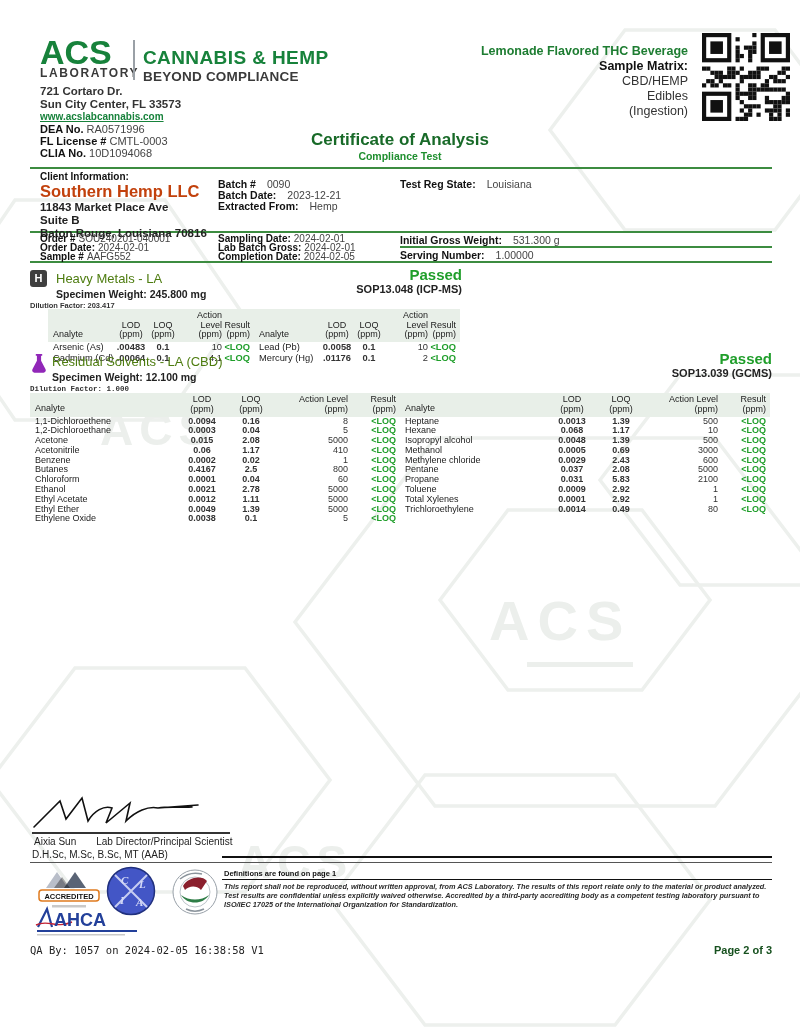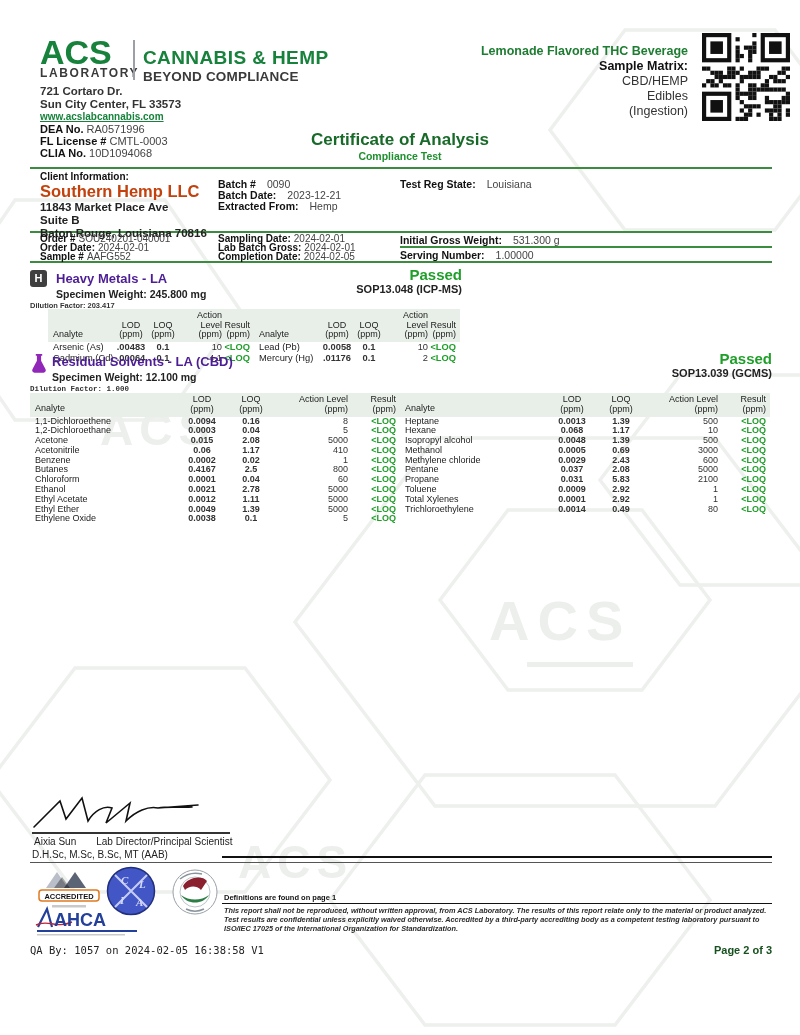--- a/index.html
+++ b/index.html
@@ -43,21 +43,21 @@
   .kv2 { font-size:10.5px; line-height:11px; }
   .kv2 .lbl { font-weight:bold; color:#111; }
   .kv2 .val { color:#444; margin-left:11px; }
   .kv3 { font-size:10px; line-height:9px; }
   .kv3 .lbl { font-weight:bold; color:#111; }
   .kv3 .val { color:#444; margin-left:3px; }
 
   
   .sec-icon-h { width:17px; height:17px; background:#3f3f3f; border-radius:3px; color:#fff;
                 font-size:11px; font-weight:bold; text-align:center; line-height:17px; }
-  .sec-title { font-size:13px; font-weight:bold; color:#4c1d95; }
+  .sec-title { font-size:13px; font-weight:normal; color:#4d7c0f; }
   .sec-spec { font-size:10.5px; font-weight:bold; color:#222; }
   .passed { font-size:15px; font-weight:bold; color:#1f9e2a; }
   .method { font-size:11px; font-weight:bold; color:#222; }
   .dilution { font-size:7.5px; font-weight:bold; color:#333; }
   .right-box { text-align:right; }
 
   
   .thead { display:flex; background:#e8efe8; padding:2px 0 3px 0; }
   .tbodies { display:flex; align-items:flex-start; }
   .hm-grid { display:grid; grid-template-columns:66px 34px 30px 44px 32px; width:206px; }
@@ -79,21 +79,21 @@
   
   .sig-line { left:32px; top:832px; width:198px; height:2px; background:#333; }
   .sig-names { left:34px; top:836px; display:flex; gap:20px; font-size:10px; color:#222; }
   .sig-cred { left:32px; top:849px; font-size:10px; color:#222; }
 
   .divider { left:30px; top:862px; width:742px; height:1px; background:#555; }
 
   
   .disc { left:222px; top:856px; width:550px; border-top:2px solid #111; padding-top:1px; }
   .disc-title { font-size:7.5px; font-weight:bold; color:#111; padding:10px 0 1px 2px;
-                border-bottom:1px solid #111;margin-top:24px; }
+                border-bottom:1px solid #111; }
   .disc-text { font-size:7.3px; font-style:italic; font-weight:bold; color:#2b2b2b;
                line-height:9.2px; padding:2px 2px 0 2px; }
 
   
   .qa { left:30px; top:944px; font-family:"DejaVu Sans Mono", monospace; font-size:10.5px; color:#222; }
   .page-num { left:610px; top:944px; width:162px; text-align:right; font-size:11px; font-weight:bold; color:#17511f; }
 </style>
 </head>
 <body>
 

